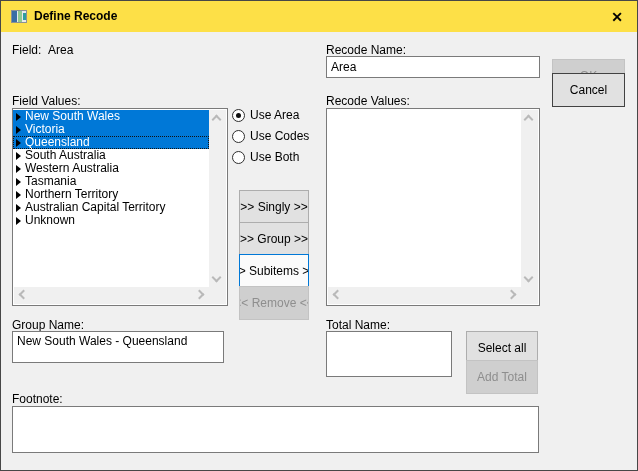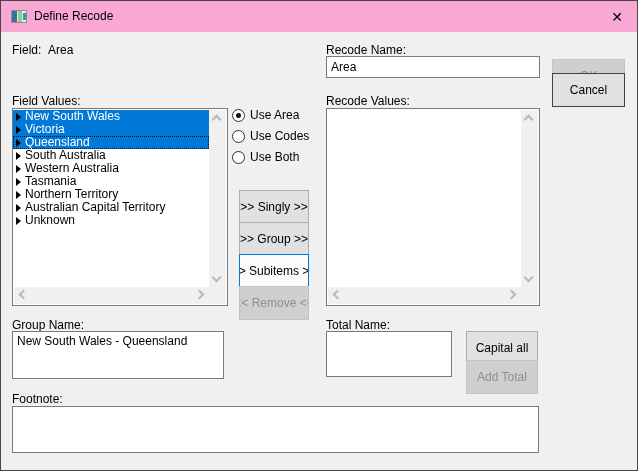--- a/index.html
+++ b/index.html
@@ -4,21 +4,21 @@
 <style>
   html,body{margin:0;padding:0;background:#ffffff;}
   *{box-sizing:border-box;}
   .window{
     position:relative;width:638px;height:471px;
     background:#f0f0f0;border:1px solid #474747;
     font-family:"Liberation Sans",sans-serif;font-size:12px;color:#000;
     overflow:hidden;
   }
   
-  .titlebar{position:absolute;left:0;top:0;width:636px;height:31px;background:#f9a8d4;}
+  .titlebar{position:absolute;left:0;top:0;width:636px;height:31px;background:#fde047;font-weight:bold;}
   .app-icon{position:absolute;left:10px;top:9px;width:16px;height:13px;
     border:1px solid #8a9196;background:#e8eaed;display:flex;}
   .app-icon .b1{width:5px;height:100%;background:#3a6ea5;}
   .app-icon .b2{width:4px;height:100%;background:#8fc98f;margin-left:1px;}
   .app-icon .b3{width:3px;height:7px;background:#2e9e9e;margin-left:1px;margin-top:2px;}
   .title-text{position:absolute;left:33px;top:8px;line-height:15px;}
   .close-btn{position:absolute;left:596px;top:0;width:40px;height:31px;
     display:flex;align-items:center;justify-content:center;font-size:14px;color:#000;cursor:default;}
   
   .lbl{position:absolute;line-height:15px;}
@@ -163,24 +163,24 @@
       <span class="chev down"></span>
     </div>
     <div class="hscroll">
       <span class="chev left"></span>
       <span class="chev right"></span>
     </div>
     <div class="corner"></div>
   </div>
 
   <span class="lbl" style="left:11px;top:317px;">Group Name:</span>
-  <div class="tbox" style="left:11px;top:330px;width:212px;height:48px;">New South Wales - Queensland</div>
+  <div class="tbox" style="left:11px;top:330px;width:212px;height:32px;">New South Wales - Queensland</div>
 
   <span class="lbl" style="left:325px;top:317px;">Total Name:</span>
   <div class="tbox" style="left:325px;top:330px;width:126px;height:46px;"></div>
 
-  <button class="btn" style="left:465px;top:330px;width:72px;height:22px;">Capital all</button>
+  <button class="btn" style="left:465px;top:330px;width:72px;height:22px;">Select all</button>
   <button class="btn disabled" style="left:465px;top:359px;width:72px;height:22px;">Add Total</button>
 
   <span class="lbl" style="left:11px;top:391px;">Footnote:</span>
   <div class="tbox" style="left:11px;top:405px;width:527px;height:47px;"></div>
 
 </div>
 
 </body></html>

